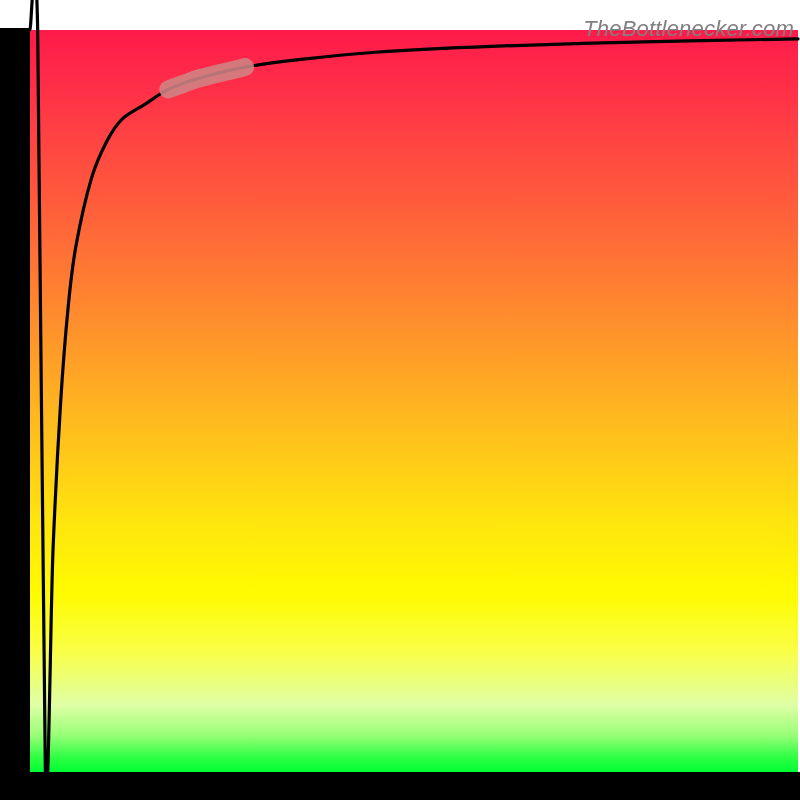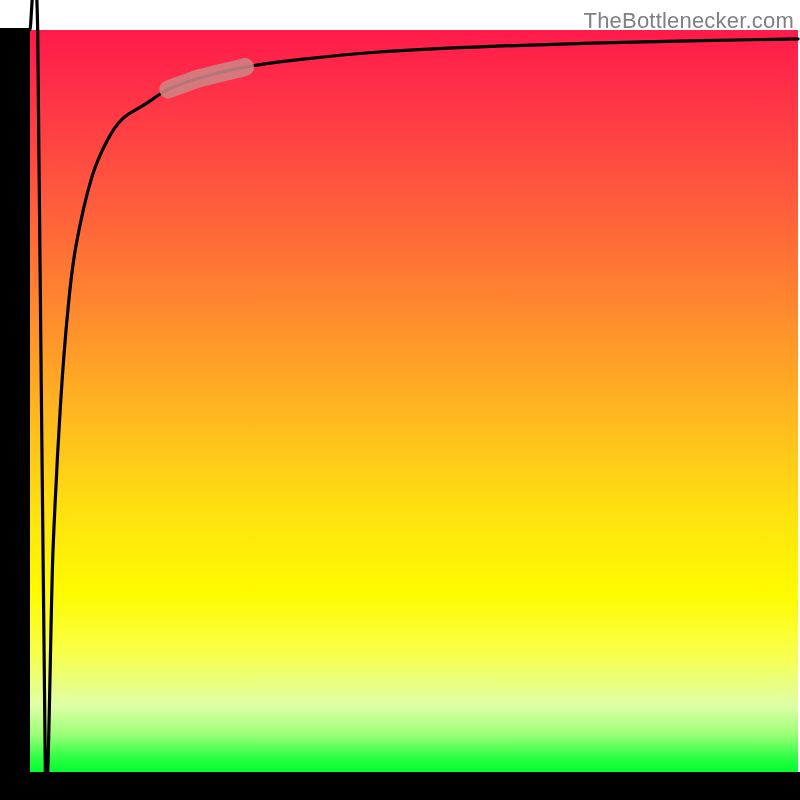--- a/index.html
+++ b/index.html
@@ -10,27 +10,28 @@
     background: #fff;
     font-family: Arial, Helvetica, sans-serif;
   }
   .container {
     position: relative;
     width: 800px;
     height: 800px;
   }
   .watermark {
     position: absolute;
-    top: 8px;
+    top: 16px;
     right: 6px;
     font-size: 22px;
     color: #808080;
     font-weight: 400;
     letter-spacing: 0.2px;
     z-index: 20;
+    font-style: italic;
   }
   
   .plot-area {
     position: absolute;
     left: 30px;
     top: 30px;
     width: 768px;  
     height: 742px; 
     
     background: linear-gradient(

